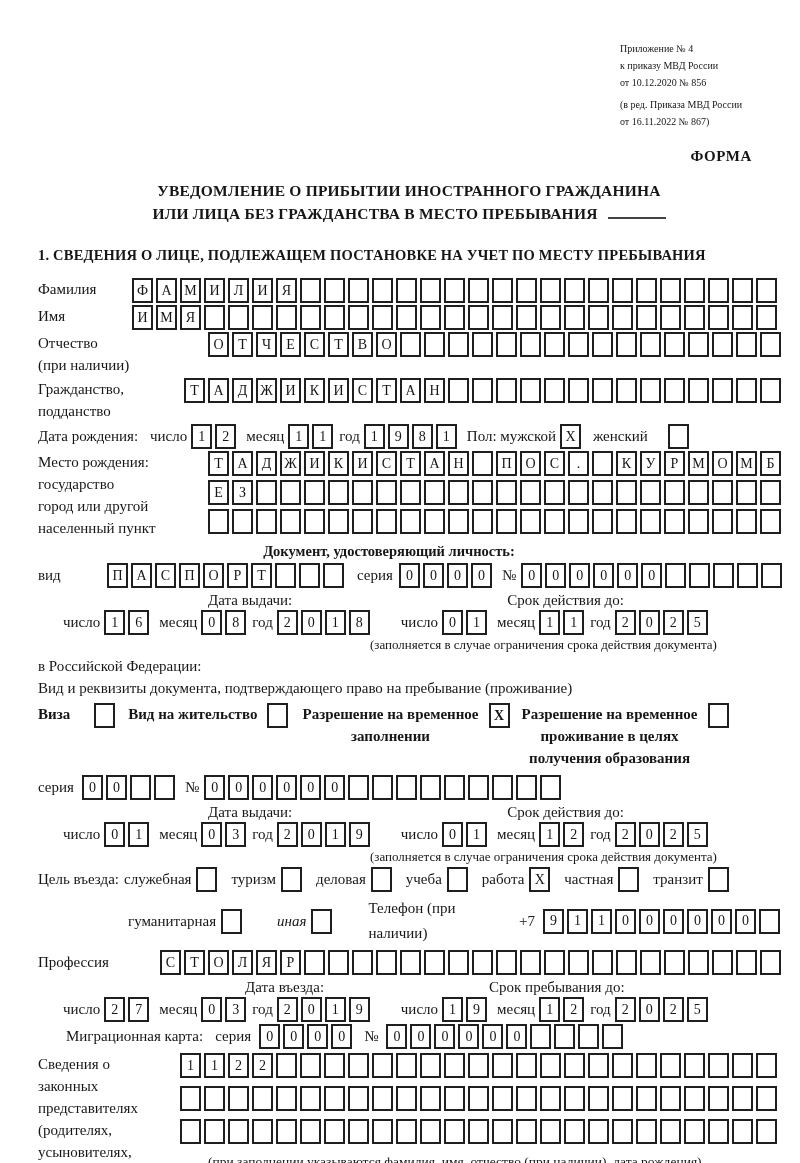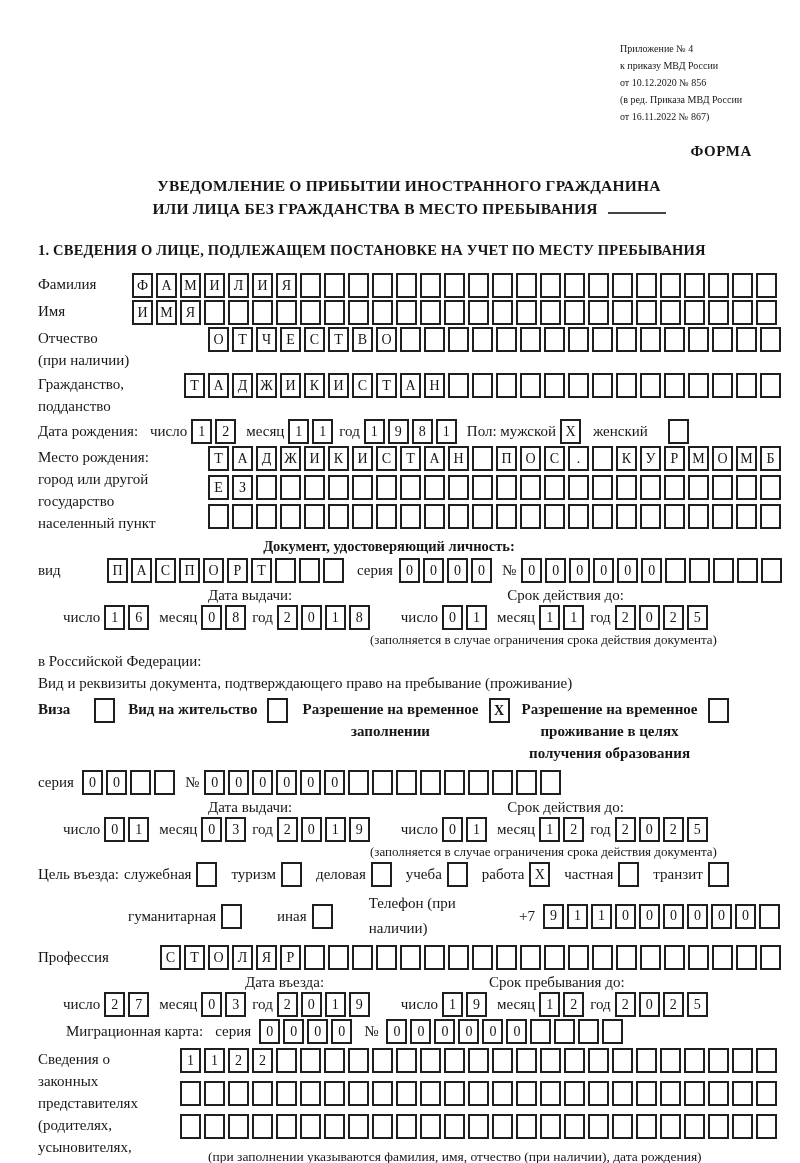--- a/index.html
+++ b/index.html
@@ -8,21 +8,21 @@
     width:800px;height:1163px;
     box-sizing:border-box;
     padding:40px 20px 0 38px;
     font-family:"Liberation Serif", serif;
     color:#161616;
     font-size:15px;
     overflow:hidden;
     background:#fff;
   }
   .appendix{margin-left:582px;font-size:10px;line-height:17px;}
-  .appendix .amend{}
+  .appendix .amend{margin-top:5px;}
   .forma{margin-top:18px;margin-right:28px;text-align:right;font-weight:bold;font-size:15px;letter-spacing:.6px;}
   .title{margin-top:14px;text-align:center;font-weight:bold;font-size:15.5px;line-height:23px;letter-spacing:.2px;}
   .blankline{display:inline-block;width:58px;border-bottom:2px solid #454545;height:2px;margin-left:10px;}
   .sec{margin-top:22px;font-weight:bold;font-size:14.5px;letter-spacing:.2px;}
   .formbody{margin-top:14px;}
 
   .row{display:flex;align-items:flex-start;margin-bottom:2px;}
   .lbl{flex:none;line-height:22px;}
   .lblcol{flex:none;line-height:22px;}
   .w94{width:94px;} .w170{width:170px;} .w146{width:146px;} .w69{width:69px;} .w122{width:122px;} .w142{width:142px;}
@@ -254,22 +254,22 @@
         </span>
       <span class="dl" style="margin-left:12px;">женский</span>
       <span class="boxes" style="margin-left:16px;">
           <span class="cell"></span>
         </span>
     </div>
 
     <div class="row">
       <div class="lblcol w170">
         <div>Место рождения:</div>
+        <div>государство</div>
         <div>город или другой</div>
-        <div>государство</div>
         <div>населенный пункт</div>
       </div>
       <div class="boxcol">
         <span class="boxes">
             <span class="cell">Т</span>
             <span class="cell">А</span>
             <span class="cell">Д</span>
             <span class="cell">Ж</span>
             <span class="cell">И</span>
             <span class="cell">К</span>
@@ -592,21 +592,21 @@
           </span>
       </span>
     </div>
     <div class="purpose2">
       <span class="opt" style="margin-left:0;">
         <span class="olabel">гуманитарная</span>
         <span class="boxes">
             <span class="cell"></span>
           </span>
       </span>
-      <span class="opt" style="margin-left:35px;">
+      <span class="opt" style="margin-left:35px;font-style:italic;">
         <span class="olabel">иная</span>
         <span class="boxes">
             <span class="cell"></span>
           </span>
       </span>
       <span class="phonelbl">Телефон (при наличии)</span>
       <span class="phonepfx">+7</span>
       <span class="boxes">
           <span class="cell">9</span>
           <span class="cell">1</span>

